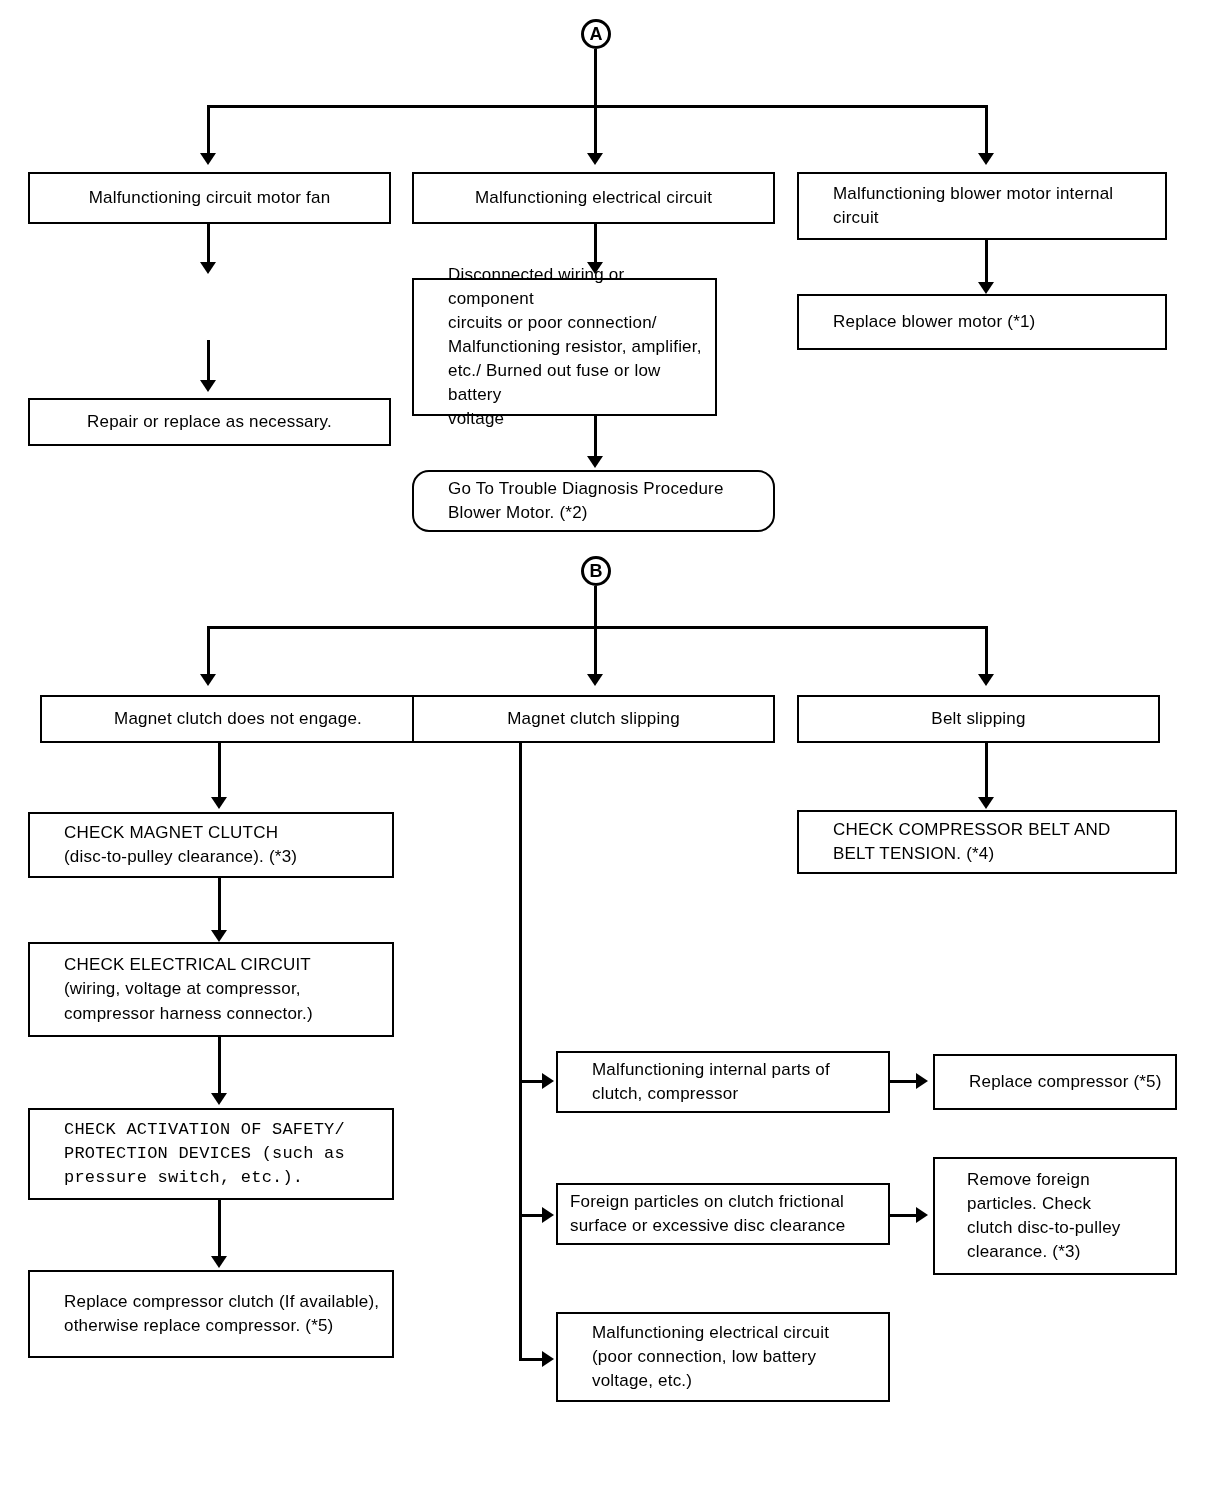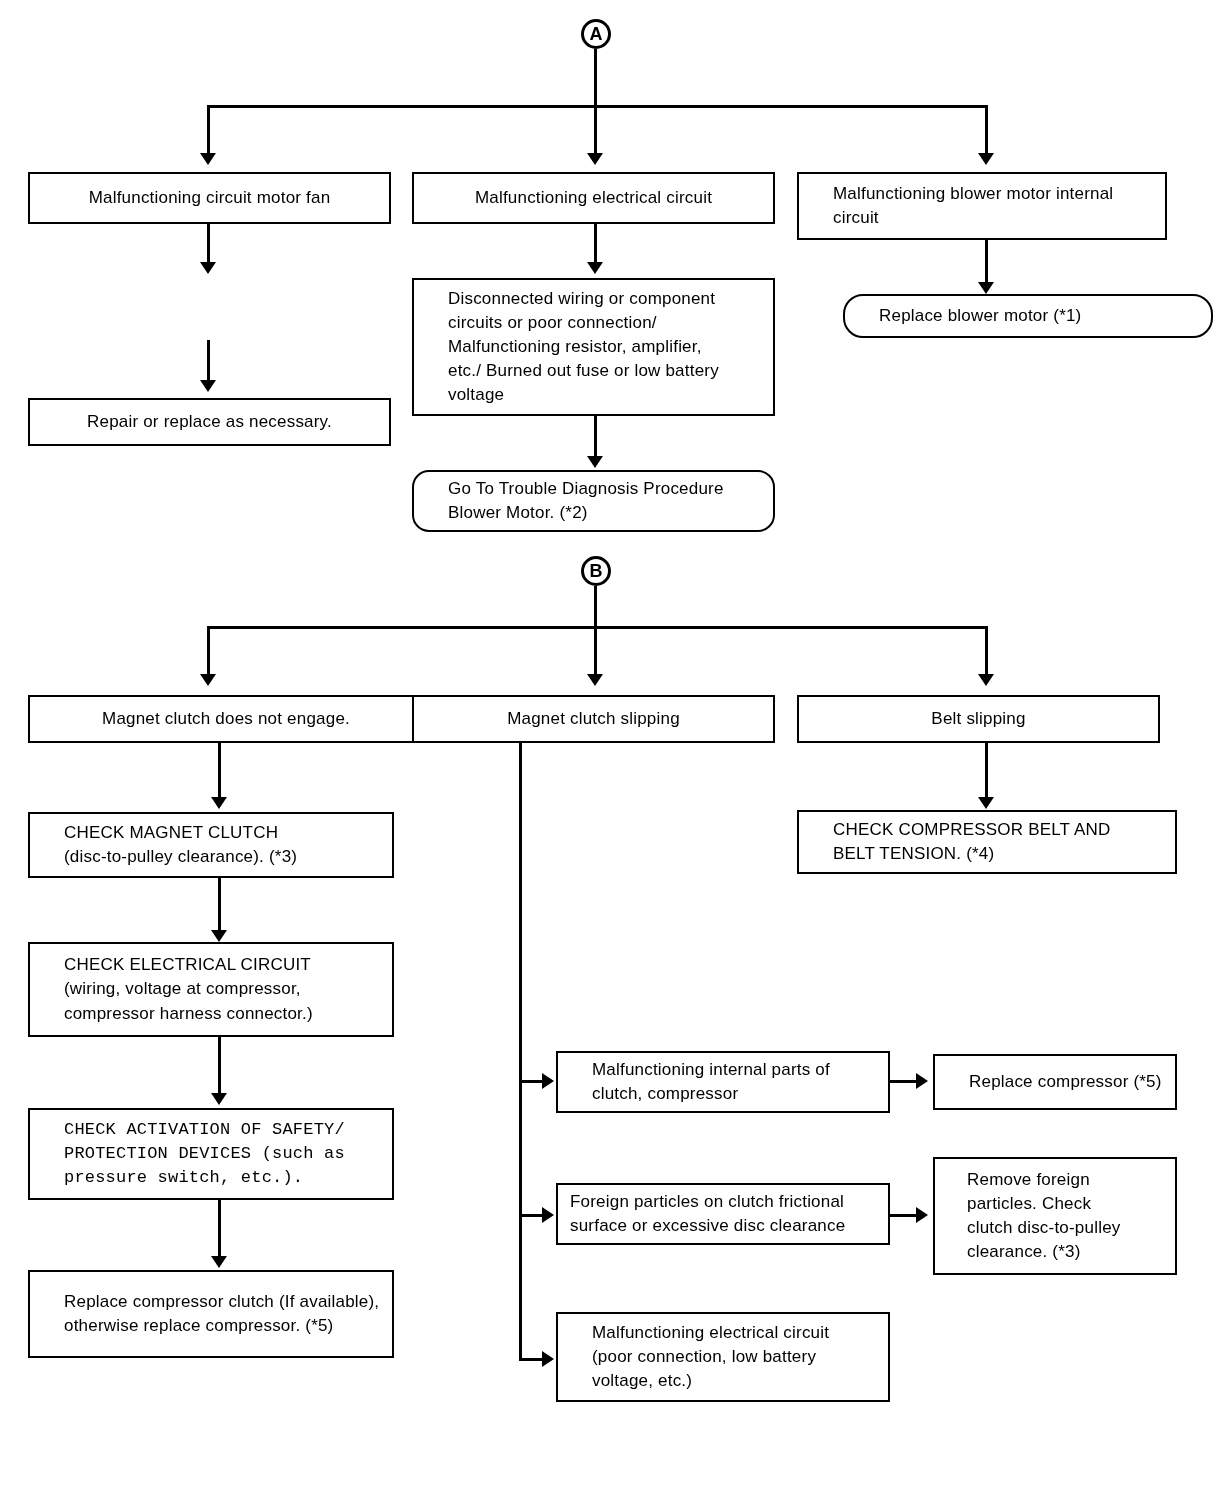--- a/index.html
+++ b/index.html
@@ -113,29 +113,29 @@
   <div class="conn vline" style="left:207px; top:224px; height:40px;"></div>
   <div class="arrow-down" style="left:200px; top:262px;"></div>
 
   <div class="conn vline" style="left:594px; top:224px; height:40px;"></div>
   <div class="arrow-down" style="left:587px; top:262px;"></div>
 
   <div class="conn vline" style="left:985px; top:240px; height:44px;"></div>
   <div class="arrow-down" style="left:978px; top:282px;"></div>
 
 
-  <div class="node" style="left:412px; top:278px; width:363px; height:138px;">
+  <div class="node" style="left:412px; top:278px; width:305px; height:138px;">
     <span class="txt">Disconnected wiring or component
 circuits or poor connection/
 Malfunctioning resistor, amplifier,
 etc./ Burned out fuse or low battery
 voltage</span>
   </div>
 
-  <div class="node" style="left:843px; top:294px; width:370px; height:44px;border-radius:20px;">
+  <div class="node" style="left:797px; top:294px; width:370px; height:56px;">
     <span class="txt">Replace blower motor (*1)</span>
   </div>
 
   <div class="conn vline" style="left:207px; top:340px; height:42px;"></div>
   <div class="arrow-down" style="left:200px; top:380px;"></div>
 
   <div class="conn vline" style="left:594px; top:416px; height:42px;"></div>
   <div class="arrow-down" style="left:587px; top:456px;"></div>
 
   <div class="node center" style="left:28px; top:398px; width:363px; height:48px;">
@@ -152,21 +152,21 @@
   </div>
   <div class="conn vline" style="left:594px; top:586px; height:43px;"></div>
   <div class="conn hline" style="left:207px; top:626px; width:780px;"></div>
   <div class="conn vline" style="left:207px; top:626px; height:50px;"></div>
   <div class="arrow-down" style="left:200px; top:674px;"></div>
   <div class="conn vline" style="left:594px; top:626px; height:50px;"></div>
   <div class="arrow-down" style="left:587px; top:674px;"></div>
   <div class="conn vline" style="left:985px; top:626px; height:50px;"></div>
   <div class="arrow-down" style="left:978px; top:674px;"></div>
 
-  <div class="node center" style="left:28px; top:695px; width:396px; height:48px;">
+  <div class="node center" style="left:40px; top:695px; width:396px; height:48px;">
     <span class="txt">Magnet clutch does not engage.</span>
   </div>
 
   <div class="node center" style="left:412px; top:695px; width:363px; height:48px;">
     <span class="txt">Magnet clutch slipping</span>
   </div>
 
   <div class="node center" style="left:797px; top:695px; width:363px; height:48px;">
     <span class="txt">Belt slipping</span>
   </div>

